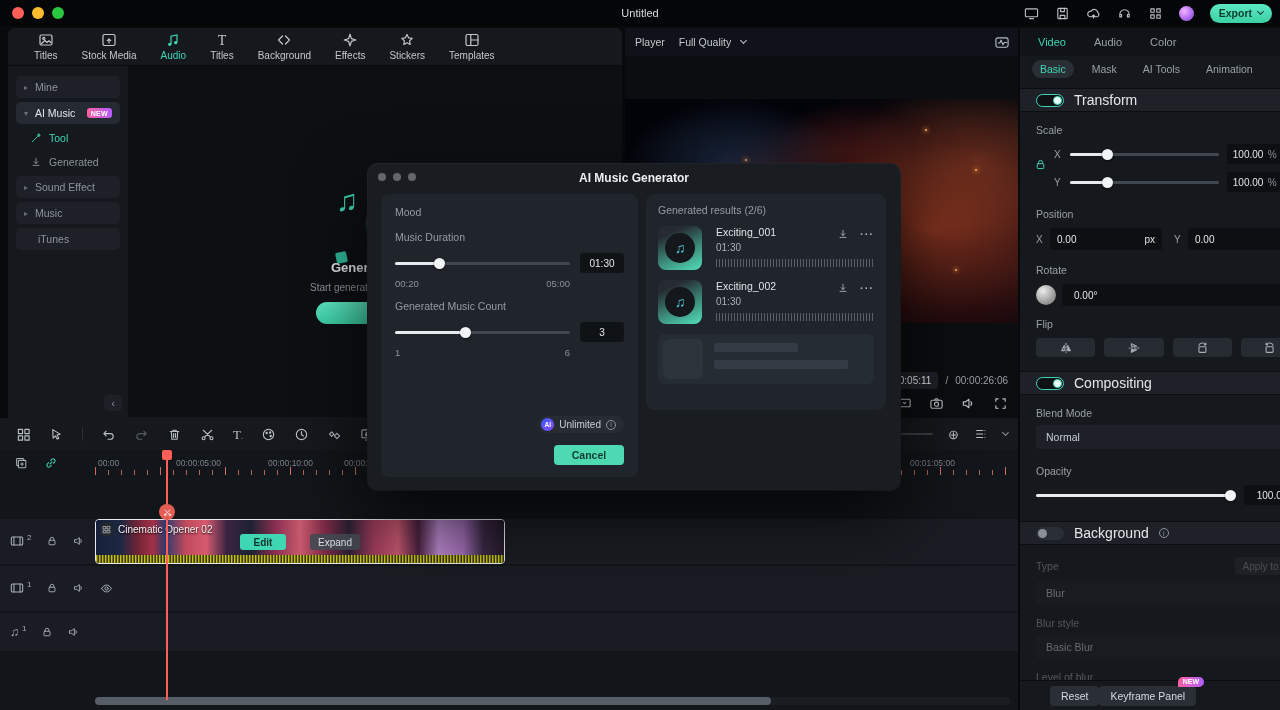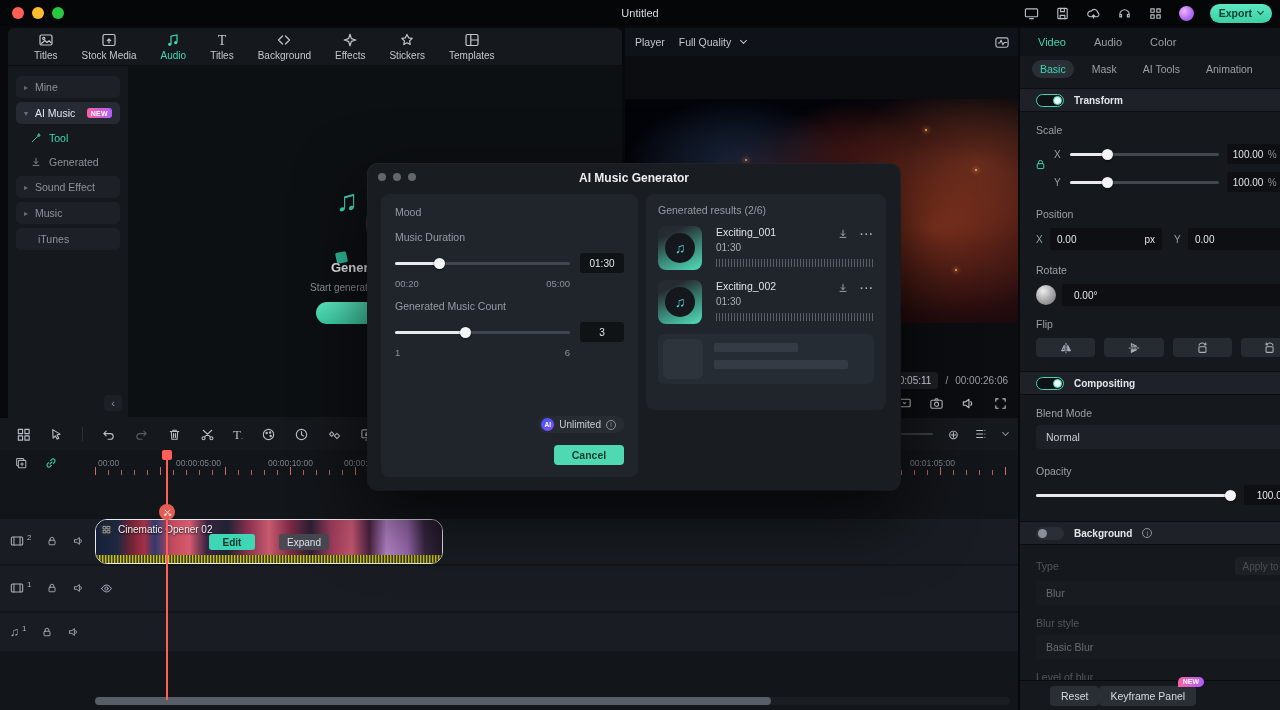--- a/index.html
+++ b/index.html
@@ -58,21 +58,21 @@
 .pctrl{position:absolute;right:10px;top:368px;display:flex;align-items:center;gap:17px;color:#b9bec5}
 .pctrl .dim{color:#565c63}
 
 .inspector{position:absolute;left:1020px;top:28px;width:296px;height:682px;background:#15181c;overflow:hidden}
 .itabs{height:28px;display:flex;align-items:center;gap:28px;padding-left:18px;font-size:11px;color:#9aa0a6;background:#101317}
 .itabs .on{color:#3fd6b4}
 .isubs{height:26px;display:flex;align-items:center;gap:10px;padding-left:12px;font-size:10.5px;color:#9aa0a6}
 .isubs span{padding:3px 8px;border-radius:9px}
 .isubs .on{background:#2a2f36;color:#3fd6b4}
 .sec{height:24px;margin-top:6px;background:#1e2228;border-top:1px solid #0b0d0f;border-bottom:1px solid #0b0d0f;display:flex;align-items:center;gap:10px;padding:0 16px}
-.sec .t{font-size:10px;font-weight:bold;color:#e3e6e9}
+.sec .t{font-size:14px;font-weight:normal;color:#e3e6e9}
 .sec .diamond{margin-left:auto}
 .tgl{width:28px;height:13px;border-radius:7px;position:relative}
 .tgl.on{background:#0f1114;border:1px solid #3fd6b4}
 .tgl.on i{position:absolute;right:1px;top:1px;width:9px;height:9px;border-radius:50%;background:#e9fff8;border:1.5px solid #3fd6b4}
 .tgl.off{background:#2a2f36}
 .tgl.off i{position:absolute;left:2px;top:2px;width:9px;height:9px;border-radius:50%;background:#8a9097}
 .lbl{margin:12px 16px 0;font-size:10.5px;color:#9aa0a6;display:flex;align-items:center}
 .lbl .diamond{margin-left:auto}
 .srow{display:flex;align-items:center;gap:8px;margin:8px 16px 0 34px}
 .axis{width:8px;color:#9aa0a6;font-size:10px}
@@ -110,21 +110,21 @@
 .tl-right{position:absolute;right:10px;top:0;height:32px;display:flex;align-items:center;gap:15px}
 .zoomline{width:48px;height:2px;background:#3a4046;border-radius:1px}
 .rtool{position:absolute;left:14px;top:38px;display:flex;gap:16px;color:#aab0b7}
 .rtool .green{color:#3fd6b4}
 .rlabel{position:absolute;top:40px;font-size:8.5px;color:#7c838b;white-space:nowrap}
 .ticks1{position:absolute;left:95px;right:8px;top:52px;height:5px;background:repeating-linear-gradient(90deg,rgba(213,110,100,.85) 0 1px,transparent 1px 13px)}
 .ticks2{position:absolute;left:95px;right:8px;top:49px;height:8px;background:repeating-linear-gradient(90deg,rgba(213,110,100,.95) 0 1px,transparent 1px 65px)}
 .trow{position:absolute;left:0;right:0;background:#191d23}
 .thead{position:absolute;left:10px;display:flex;align-items:center;gap:15px;color:#aab0b7}
 .tnum{font-size:8px;color:#aab0b7;margin-left:-12px;margin-top:-8px}
-.clip{position:absolute;left:95px;top:101px;width:348px;height:45px;border:1.5px solid #e8eaed;border-radius:12px;overflow:hidden;background:#000000}
+.clip{position:absolute;left:95px;top:101px;width:410px;height:45px;border:1.5px solid #e8eaed;border-radius:4px;overflow:hidden;background:#000000}
 .clip-thumbs{position:absolute;left:0;right:0;top:0;bottom:8px;background:linear-gradient(90deg,#16203a 0%,#1c2742 6%,#6e2336 10%,#a33046 14%,#2e3a6e 17%,#c14a5c 22%,#d65a6e 27%,#3a2342 32%,#1e2233 38%,#8a2f50 44%,#c75a6e 50%,#7e2a46 56%,#2a1f33 62%,#993a5a 68%,#c2566e 74%,#4a2240 79%,#b586c9 84%,#9b6bb0 90%,#3a2744 95%,#241a2b 100%)}
 .clip-wave{position:absolute;left:0;right:0;bottom:0;height:8px;background:repeating-linear-gradient(90deg,#c6c21c 0 1px,rgba(198,194,28,.35) 1px 2px,rgba(60,58,10,.9) 2px 3px),#4a470f}
 .clip-title{position:absolute;left:4px;top:3px;display:flex;align-items:center;gap:5px;color:#f0f2f4;font-size:10px;text-shadow:0 1px 2px #000}
 .clip-chip{width:13px;height:13px;border-radius:3px;background:#23262c;display:flex;align-items:center;justify-content:center;color:#cdd2d7}
 .clip-btns{position:absolute;left:0;right:0;top:14px;display:flex;justify-content:center;gap:24px}
 .btn-edit{width:46px;height:16px;border-radius:3px;background:#3fd6b4;color:#10332a;font-size:10px;font-weight:bold;display:flex;align-items:center;justify-content:center}
 .btn-expand{width:50px;height:16px;border-radius:3px;background:rgba(68,74,82,.92);color:#dde0e4;font-size:10px;display:flex;align-items:center;justify-content:center}
 .ph-line{position:absolute;left:166px;top:32px;height:250px;width:1.5px;background:#ff5f57;z-index:5}
 .ph-head{position:absolute;left:162px;top:32px;width:10px;height:10px;border-radius:2px;background:#ff5f57;z-index:6}
 .ph-badge{position:absolute;left:159px;top:86px;width:16px;height:16px;border-radius:50%;background:#e25d54;z-index:6;display:flex;align-items:center;justify-content:center;color:#fff}

